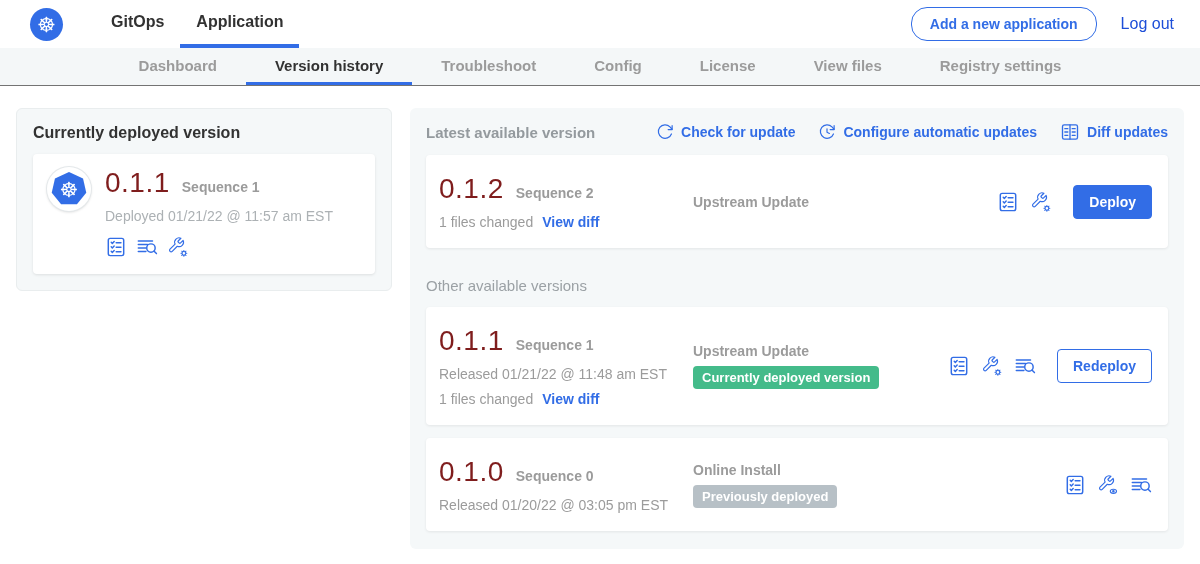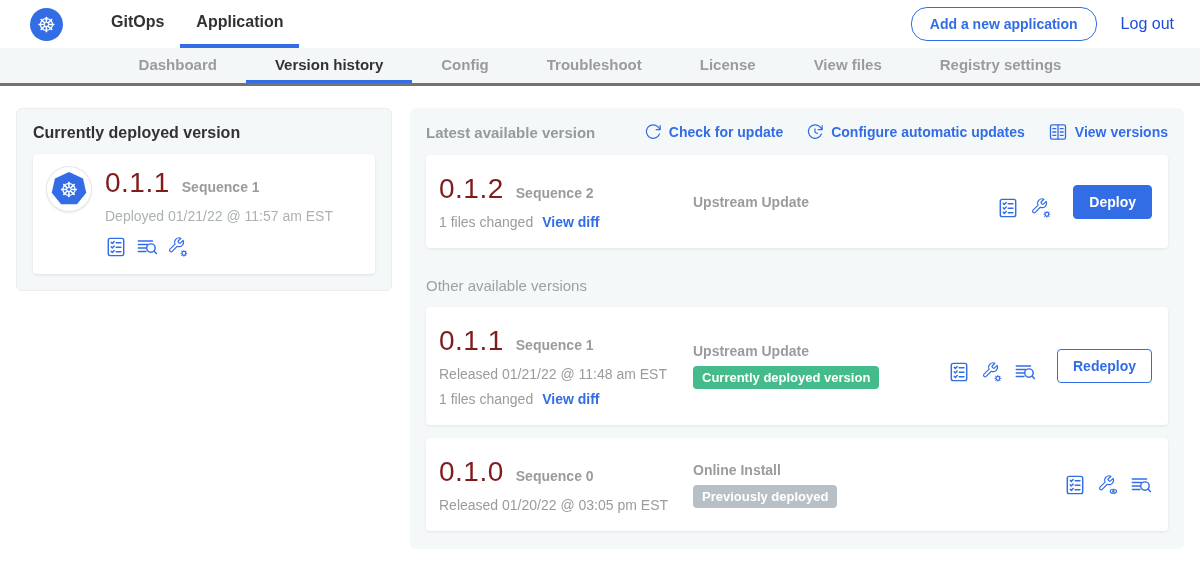--- a/index.html
+++ b/index.html
@@ -14,21 +14,21 @@
   .top-tab { padding:0 16px; display:flex; align-items:center; font-size:16px; font-weight:700;
     color:#323232; border-bottom:4px solid transparent; cursor:pointer; }
   .top-tab.active { border-bottom-color:#326de6; }
   .top-right { margin-left:auto; display:flex; align-items:center; gap:24px; }
   .pill-btn { background:#fff; border:1px solid #326de6; color:#326de6; font-weight:700;
     font-size:14px; border-radius:16px; padding:8px 18px; cursor:pointer;
     font-family:inherit; }
   .logout { font-size:16px; color:#1d4ed8; cursor:pointer; }
 
   
-  .subnav { height:38px; background:#f4f7f8; border-bottom:3px solid #737373;
+  .subnav { height:38px; background:#f4f7f8; border-bottom:1px solid #737373;
     display:flex; justify-content:center; }
   .subtab { padding:0 29px; display:flex; align-items:center; font-size:15px; font-weight:600;
     color:#9b9b9b; border-bottom:3px solid transparent; cursor:pointer; white-space:nowrap; }
   .subtab.active { color:#323232; border-bottom-color:#326de6; }
 
   
   .main { display:flex; align-items:flex-start; gap:18px; padding:22px 16px 0; }
 
   .deployed-card { width:376px; background:#f5f8f9; border:1px solid #e9edee; border-radius:6px;
     padding:15px 16px 16px; }
@@ -63,21 +63,21 @@
   .vc-left { width:254px; align-self:flex-start; }
   .vc-rel { font-size:14px; font-weight:500; color:#9b9b9b; margin-top:9px; white-space:nowrap; }
   .vc-changes { font-size:14px; color:#9b9b9b; margin-top:9px; display:flex; gap:9px; }
   .view-diff { color:#326de6; font-weight:700; cursor:pointer; }
   .vc-mid { flex:1; }
   .vc-source { font-size:14px; font-weight:600; color:#9b9b9b; }
   .badge { display:inline-block; margin-top:7px; color:#fff; font-size:13px; font-weight:700;
     border-radius:4px; padding:4px 9px; }
   .badge-green { background:#44bb8a; }
   .badge-gray  { background:#b7c0c6; }
-  .vc-right { display:flex; align-items:flex-end; gap:11px; }
+  .vc-right { display:flex; align-items:center; gap:11px; }
   .btn { font-family:inherit; font-size:14px; font-weight:700; border-radius:4px;
     padding:8px 15px; cursor:pointer; margin-left:10px; }
   .btn-primary { background:#326de6; border:1px solid #326de6; color:#fff; }
   .btn-outline { background:#fff; border:1px solid #326de6; color:#326de6; }
 
   svg.sym { fill:none; stroke:currentColor; stroke-width:1.6; stroke-linecap:round; stroke-linejoin:round; }
 </style>
 </head>
 <body>
 
@@ -151,22 +151,22 @@
   </nav>
   <div class="top-right">
     <button class="pill-btn">Add a new application</button>
     <span class="logout">Log out</span>
   </div>
 </header>
 
 <nav class="subnav">
   <div class="subtab">Dashboard</div>
   <div class="subtab active">Version history</div>
+  <div class="subtab">Troubleshoot</div>
   <div class="subtab">Config</div>
-  <div class="subtab">Troubleshoot</div>
   <div class="subtab">License</div>
   <div class="subtab">View files</div>
   <div class="subtab">Registry settings</div>
 </nav>
 
 <main class="main">
 
   <aside class="deployed-card">
     <div class="deployed-title">Currently deployed version</div>
     <div class="deployed-inner">
@@ -207,21 +207,21 @@
         <div class="p-action">
           <svg class="sym ic ic-sm">
               <use href="#i-refresh-clock"></use>
             </svg>
           <span>Configure automatic updates</span>
         </div>
         <div class="p-action">
           <svg class="sym ic" style="width:20px;height:20px">
               <use href="#i-diff"></use>
             </svg>
-          <span>View versions</span>
+          <span>Diff updates</span>
         </div>
       </div>
     </div>
 
     <div class="version-card">
       <div class="vc-left">
         <div class="ver-line">
           <span class="ver-num">0.1.2</span>
           <span class="seq">Sequence 2</span>
         </div>

